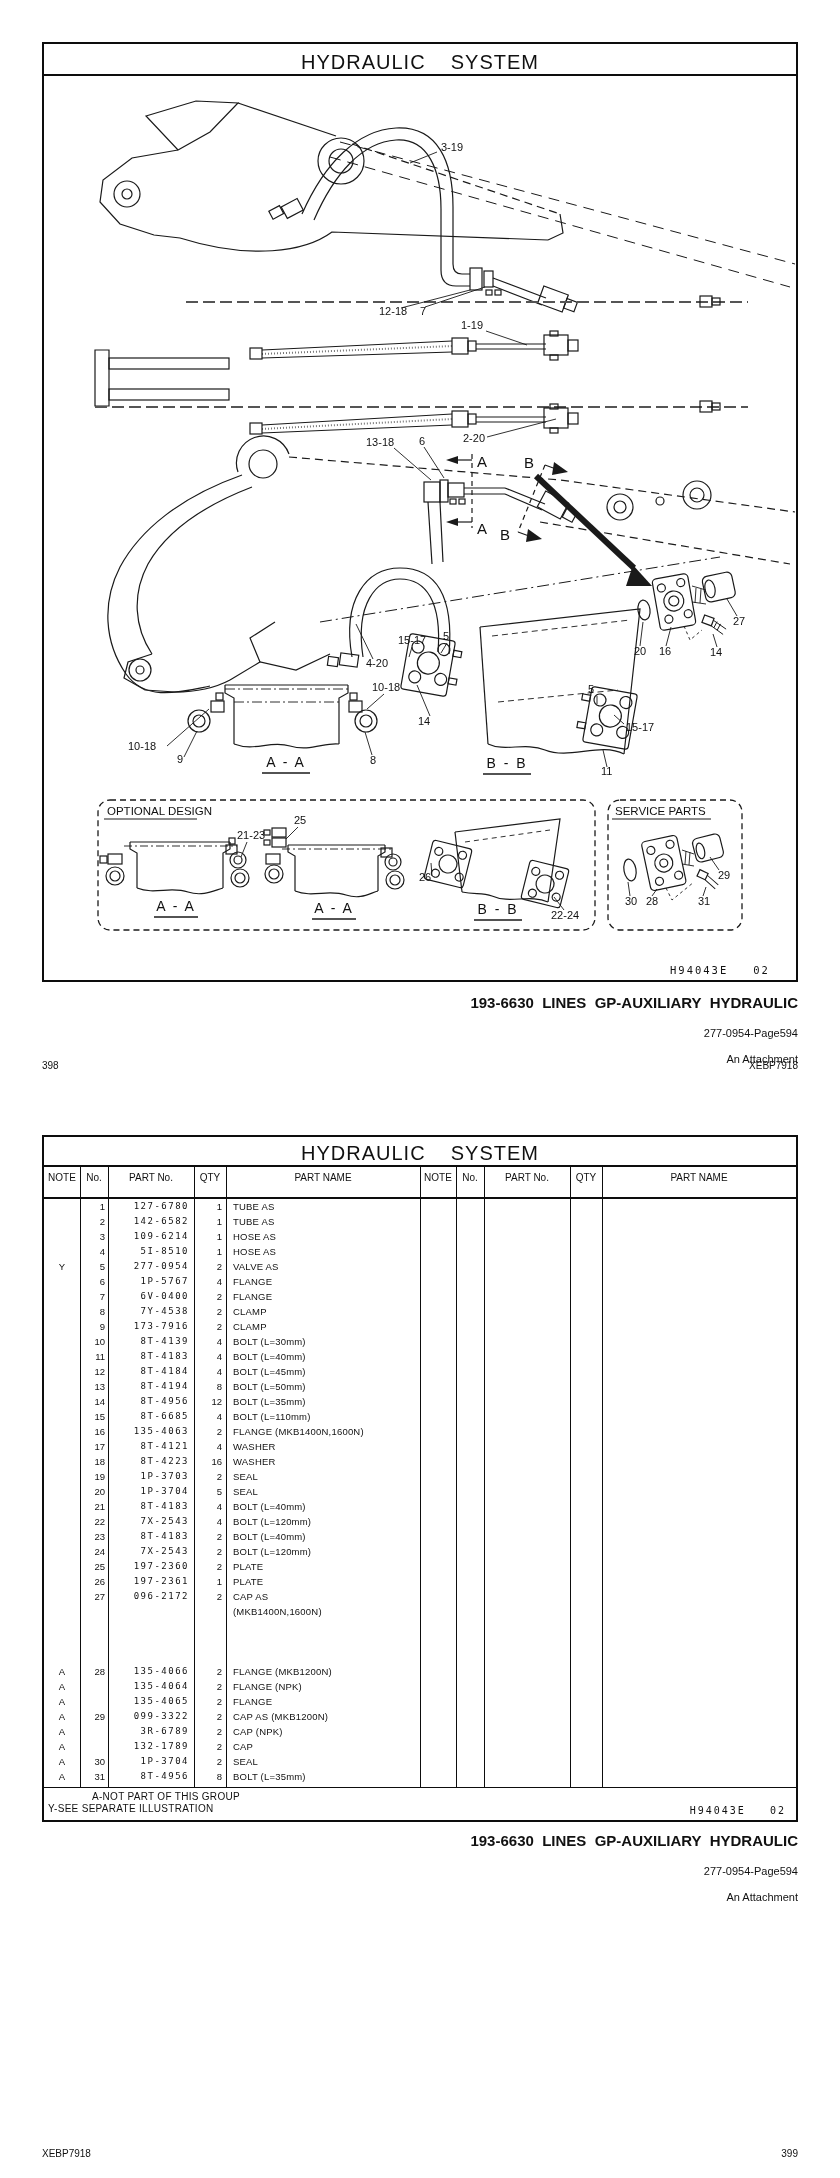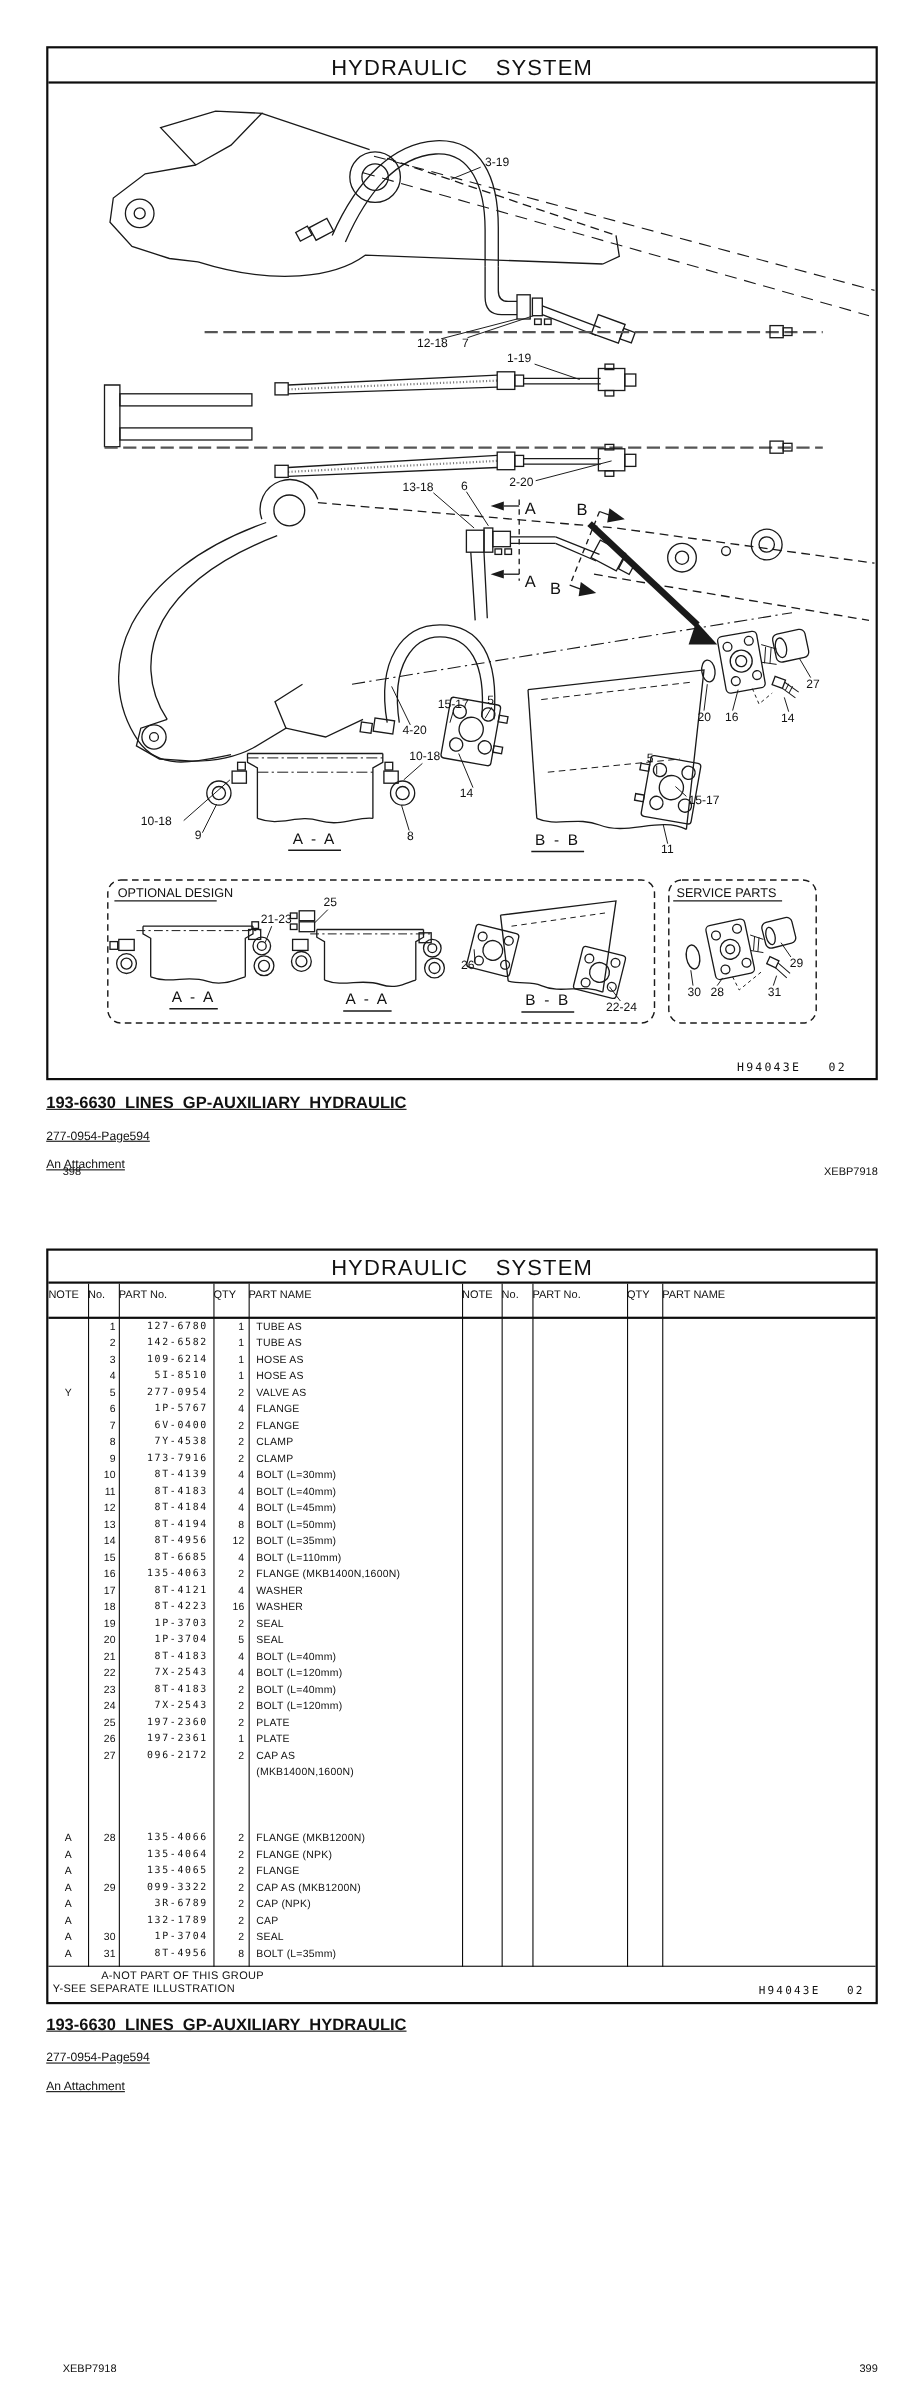--- a/index.html
+++ b/index.html
@@ -4,34 +4,34 @@
 <style>
   html,body{margin:0;padding:0;background:#ffffff;}
   body{width:840px;height:2178px;position:relative;font-family:"Liberation Sans",sans-serif;color:#111;}
   .frame{position:absolute;border:2px solid #0d0d0d;background:#fff;box-sizing:border-box;}
   
   .p1{left:42px;top:42px;width:756px;height:940px;}
   .titlebar{position:absolute;left:0;right:0;top:0;height:30px;border-bottom:2px solid #0d0d0d;
     display:flex;align-items:flex-end;justify-content:center;}
   .titlebar span{font-size:20px;letter-spacing:1px;word-spacing:6px;white-space:pre;}
   .diagram-svg{position:absolute;left:0;top:32px;width:752px;height:904px;}
-  .caption{position:absolute;left:42px;width:756px;text-align:left;text-decoration:underline;}
+  .caption{position:absolute;left:42px;width:756px;text-align:right;}
   .cap1{font-size:15px;font-weight:700;white-space:pre;letter-spacing:0px;}
   .cap2{font-size:11px;margin-top:16px;}
   .cap3{font-size:11px;margin-top:14px;}
   .pagefoot{position:absolute;left:42px;width:756px;font-size:10px;}
-  .pf-left{position:absolute;left:15px;top:0;}
+  .pf-left{position:absolute;left:0;top:0;}
   .pf-right{position:absolute;right:0;top:0;}
   
   .p2{left:42px;top:1135px;width:756px;height:687px;}
   .p2 .titlebar{height:28px;}
   .table-area{position:absolute;left:0;right:0;top:30px;bottom:32px;}
   .vline{position:absolute;top:0;bottom:0;width:1px;background:#0d0d0d;}
   .hdr-row{display:flex;height:30px;border-bottom:2px solid #0d0d0d;align-items:center;}
-  .hcell{font-size:10px;text-align:left;line-height:30px;height:38px;box-sizing:border-box;}
+  .hcell{font-size:10px;text-align:center;line-height:30px;height:38px;box-sizing:border-box;}
   .rows{display:flex;flex-direction:column;}
   .t-row{display:flex;height:15px;line-height:15px;font-size:9.5px;}
   .cell{box-sizing:border-box;overflow:hidden;white-space:nowrap;}
   .w-note{width:36px;text-align:center;}
   .w-no{width:28px;text-align:right;padding-right:3px;}
   .w-part{width:86px;text-align:right;padding-right:5px;font-family:"DejaVu Sans Mono",monospace;font-size:9px;letter-spacing:1.5px;}
   .w-qty{width:32px;text-align:right;padding-right:4px;}
   .w-name{flex:1;padding-left:7px;letter-spacing:0.2px;}
   .half{display:flex;width:50%;}
   .notes-area{position:absolute;left:0;right:0;bottom:0;height:32px;border-top:1.5px solid #0d0d0d;}

